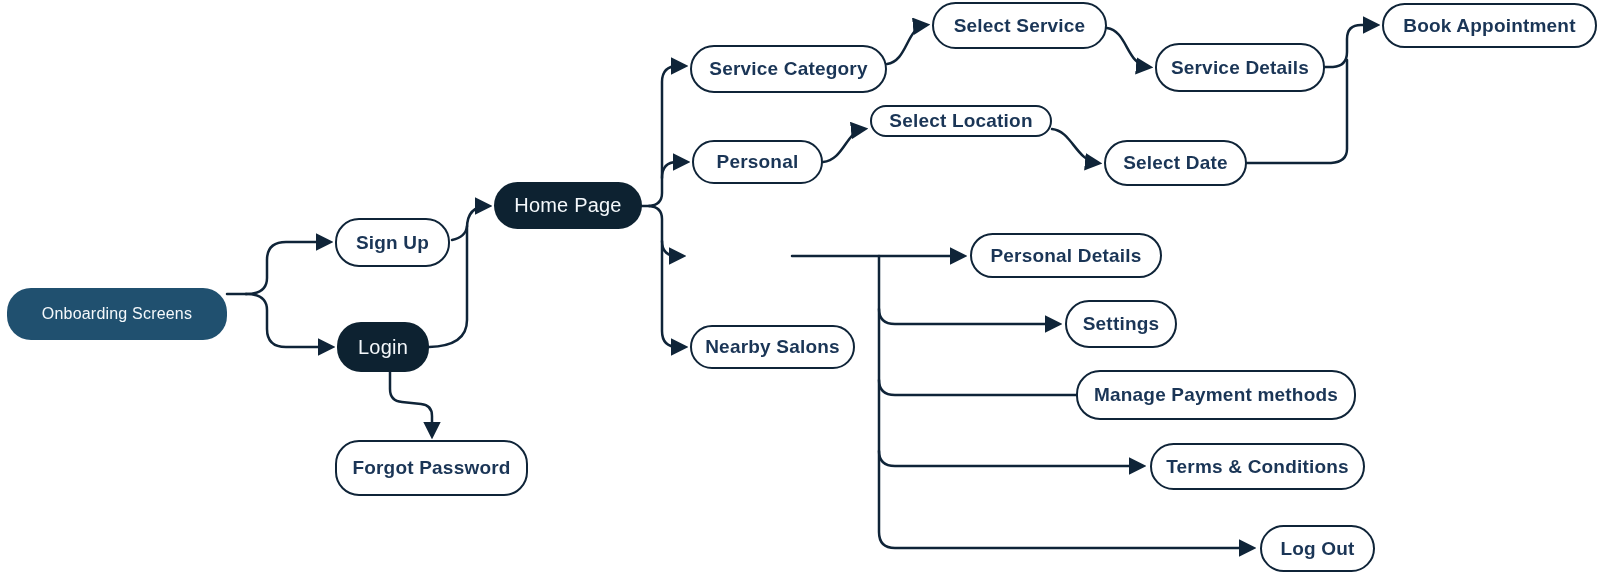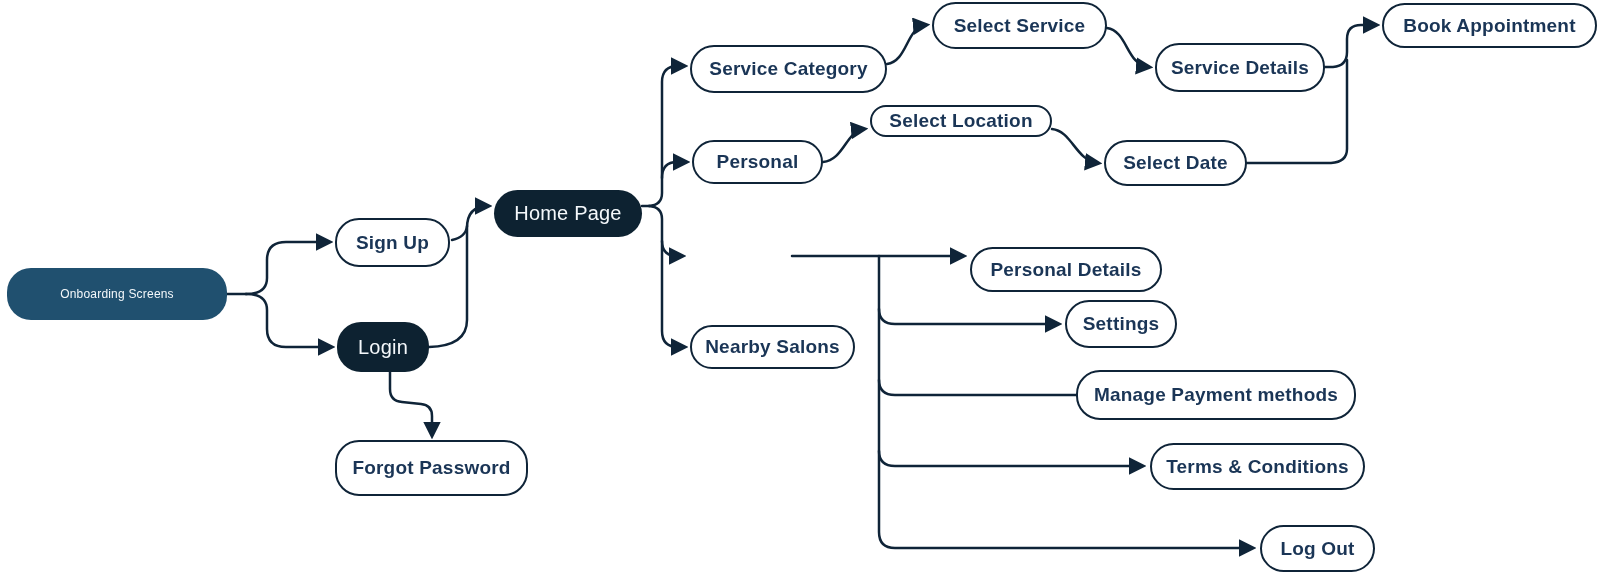--- a/index.html
+++ b/index.html
@@ -42,21 +42,22 @@
   .node.filled-dark {
     background: #0d2231;
     color: #f4f8fb;
     font-weight: 500;
     font-size: 20px;
   }
   .node.filled-primary {
     background: #20506f;
     color: #f4f8fb;
     font-weight: 500;
-    font-size: 12px;
+    font-size: 16px;
+    margin-top: 20px;
   }
   .edge {
     stroke: #0f2438;
     stroke-width: 2.5;
     fill: none;
     stroke-linecap: round;
   }
 </style>
 </head>
 <body>
@@ -98,28 +99,28 @@
     <path class="edge" marker-end="url(#arr)" d="M 879 256 L 879 532 Q 879 548 895 548 L 1252 548"></path>
     <path class="edge" marker-end="url(#arr)" d="M 879 309 Q 879 324 895 324 L 1058 324"></path>
     <path class="edge" marker-end="url(#arr)" d="M 879 380 Q 879 395 895 395 L 1100 395"></path>
     <path class="edge" marker-end="url(#arr)" d="M 879 451 Q 879 466 895 466 L 1142 466"></path>
   </svg>
 
   <div class="node filled-primary" style="left:7px;   top:268px; width:220px; height:52px;">Onboarding Screens</div>
   <div class="node outline" style="left:335px; top:218px; width:115px; height:49px;">Sign Up</div>
   <div class="node filled-dark" style="left:337px; top:322px; width:92px;  height:50px;">Login</div>
   <div class="node outline" style="left:335px; top:440px; width:193px; height:56px;">Forgot Password</div>
-  <div class="node filled-dark" style="left:494px; top:182px; width:148px; height:47px;margin-top:8px;">Home Page</div>
+  <div class="node filled-dark" style="left:494px; top:182px; width:148px; height:47px;">Home Page</div>
   <div class="node outline" style="left:690px; top:45px;  width:197px; height:48px;">Service Category</div>
   <div class="node outline" style="left:692px; top:140px; width:131px; height:44px;">Personal</div>
   <div class="node outline" style="left:690px; top:325px; width:165px; height:44px;">Nearby Salons</div>
   <div class="node outline" style="left:932px; top:2px;   width:175px; height:47px;">Select Service</div>
   <div class="node outline" style="left:1155px;top:43px;  width:170px; height:49px;">Service Details</div>
   <div class="node outline" style="left:1382px;top:3px;   width:215px; height:45px;">Book Appointment</div>
   <div class="node outline" style="left:870px; top:105px; width:182px; height:32px;">Select Location</div>
   <div class="node outline" style="left:1104px;top:140px; width:143px; height:46px;">Select Date</div>
-  <div class="node outline" style="left:970px; top:233px; width:192px; height:45px;margin-top:14px;">Personal Details</div>
+  <div class="node outline" style="left:970px; top:233px; width:192px; height:45px;">Personal Details</div>
   <div class="node outline" style="left:1065px;top:300px; width:112px; height:48px;">Settings</div>
   <div class="node outline" style="left:1076px;top:370px; width:280px; height:50px;">Manage Payment methods</div>
   <div class="node outline" style="left:1150px;top:443px; width:215px; height:47px;">Terms &amp; Conditions</div>
   <div class="node outline" style="left:1260px;top:525px; width:115px; height:47px;">Log Out</div>
 
 </div>
 
 </body></html>

